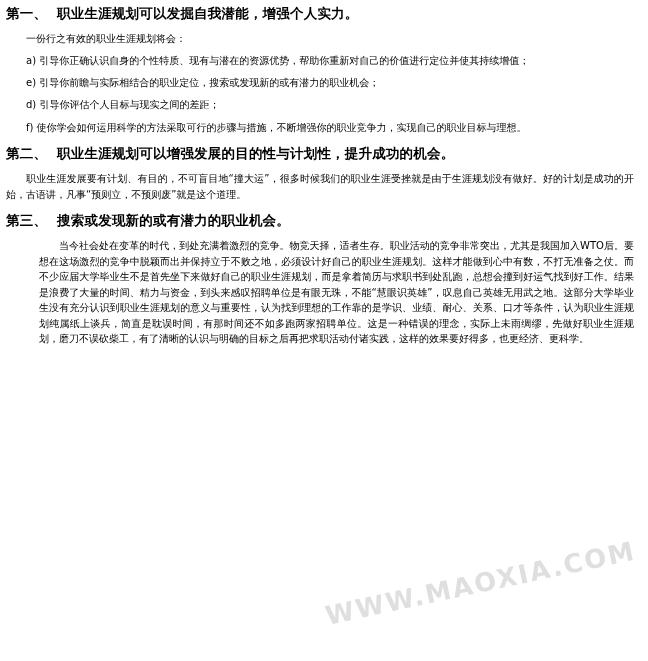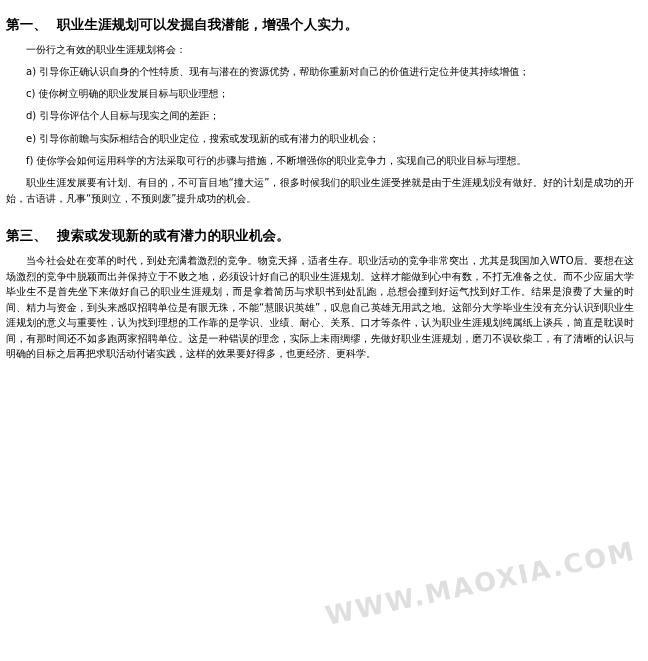--- a/index.html
+++ b/index.html
@@ -20,21 +20,21 @@
     width: 648px;
     height: 661px;
     padding: 0;
     box-sizing: border-box;
   }
   .heading {
     font-weight: bold;
     font-size: 13.5px;
     line-height: 1.55;
     margin: 0 0 2px 0;
-    padding: 14px 14px 3px 6px;
+    padding: 3px 14px 3px 6px;
     letter-spacing: 0.2px;
   }
   .heading .num {
     margin-right: 10px;
   }
   .para {
     font-size: 10px;
     line-height: 1.62;
     margin: 0 0 2px 0;
     padding: 2px 14px 2px 6px;
@@ -43,20 +43,21 @@
     text-indent: 2em;
   }
   .para.tight {
     line-height: 1.55;
   }
   .para.item {
     text-indent: 2em;
   }
   .block-last {
     padding-bottom: 0;
+    margin-left: 33px;
   }
   .watermark {
     position: absolute;
     right: 10px;
     bottom: 96px;
     font-family: "DejaVu Sans", "Liberation Sans", sans-serif;
     font-size: 26px;
     font-weight: bold;
     color: rgba(150, 150, 150, 0.30);
     letter-spacing: 2px;
@@ -71,27 +72,29 @@
 
 <div class="page">
 
   <div class="heading">
     <span class="num">第一、</span><span>职业生涯规划可以发掘自我潜能，增强个人实力。</span>
   </div>
 
   <div class="para">一份行之有效的职业生涯规划将会：</div>
 
   <div class="para item">a) 引导你正确认识自身的个性特质、现有与潜在的资源优势，帮助你重新对自己的价值进行定位并使其持续增值；</div>
-  <div class="para item">c) 使你树立明确的职业发展目标与职业理想；</div>
+  <div class="para item">e) 引导你前瞻与实际相结合的职业定位，搜索或发现新的或有潜力的职业机会；</div>
   <div class="para item">d) 引导你评估个人目标与现实之间的差距；</div>
-  <div class="para item">e) 引导你前瞻与实际相结合的职业定位，搜索或发现新的或有潜力的职业机会；</div>
   <div class="para item">f) 使你学会如何运用科学的方法采取可行的步骤与措施，不断增强你的职业竞争力，实现自己的职业目标与理想。</div>
 
+  <div class="heading">
+    <span class="num">第二、</span><span>职业生涯规划可以增强发展的目的性与计划性，提升成功的机会。</span>
+  </div>
 
-  <div class="para">职业生涯发展要有计划、有目的，不可盲目地“撞大运”，很多时候我们的职业生涯受挫就是由于生涯规划没有做好。好的计划是成功的开始，古语讲，凡事“预则立，不预则废”提升成功的机会。</div>
+  <div class="para">职业生涯发展要有计划、有目的，不可盲目地“撞大运”，很多时候我们的职业生涯受挫就是由于生涯规划没有做好。好的计划是成功的开始，古语讲，凡事“预则立，不预则废”就是这个道理。</div>
 
   <div class="heading">
     <span class="num">第三、</span><span>搜索或发现新的或有潜力的职业机会。</span>
   </div>
 
   <div class="para tight block-last">当今社会处在变革的时代，到处充满着激烈的竞争。物竞天择，适者生存。职业活动的竞争非常突出，尤其是我国加入WTO后。要想在这场激烈的竞争中脱颖而出并保持立于不败之地，必须设计好自己的职业生涯规划。这样才能做到心中有数，不打无准备之仗。而不少应届大学毕业生不是首先坐下来做好自己的职业生涯规划，而是拿着简历与求职书到处乱跑，总想会撞到好运气找到好工作。结果是浪费了大量的时间、精力与资金，到头来感叹招聘单位是有眼无珠，不能“慧眼识英雄”，叹息自己英雄无用武之地。这部分大学毕业生没有充分认识到职业生涯规划的意义与重要性，认为找到理想的工作靠的是学识、业绩、耐心、关系、口才等条件，认为职业生涯规划纯属纸上谈兵，简直是耽误时间，有那时间还不如多跑两家招聘单位。这是一种错误的理念，实际上未雨绸缪，先做好职业生涯规划，磨刀不误砍柴工，有了清晰的认识与明确的目标之后再把求职活动付诸实践，这样的效果要好得多，也更经济、更科学。</div>
 
   <div class="watermark">WWW.MAOXIA.COM</div>
 
 </div>

